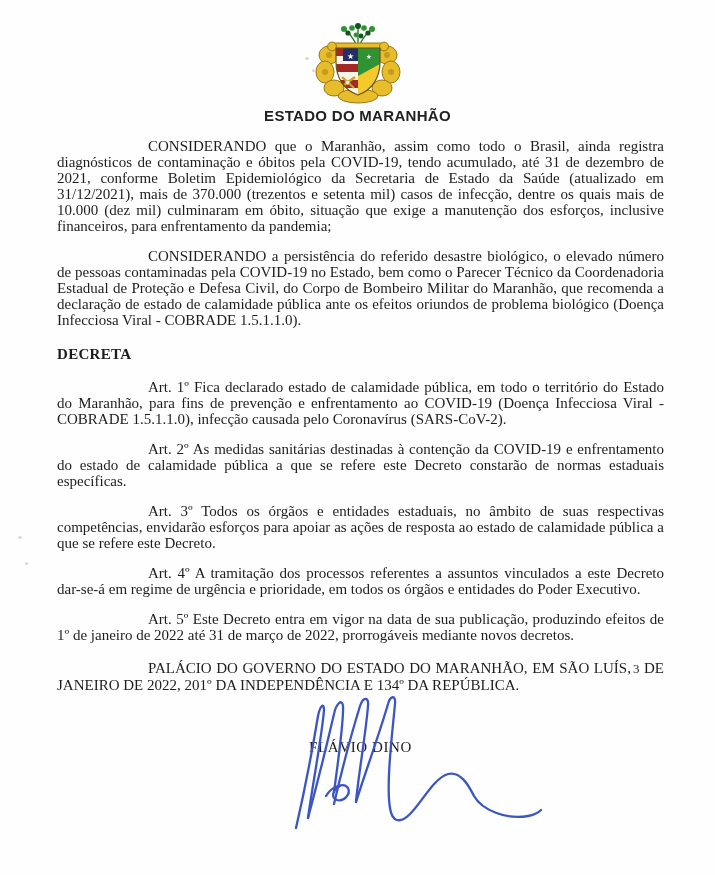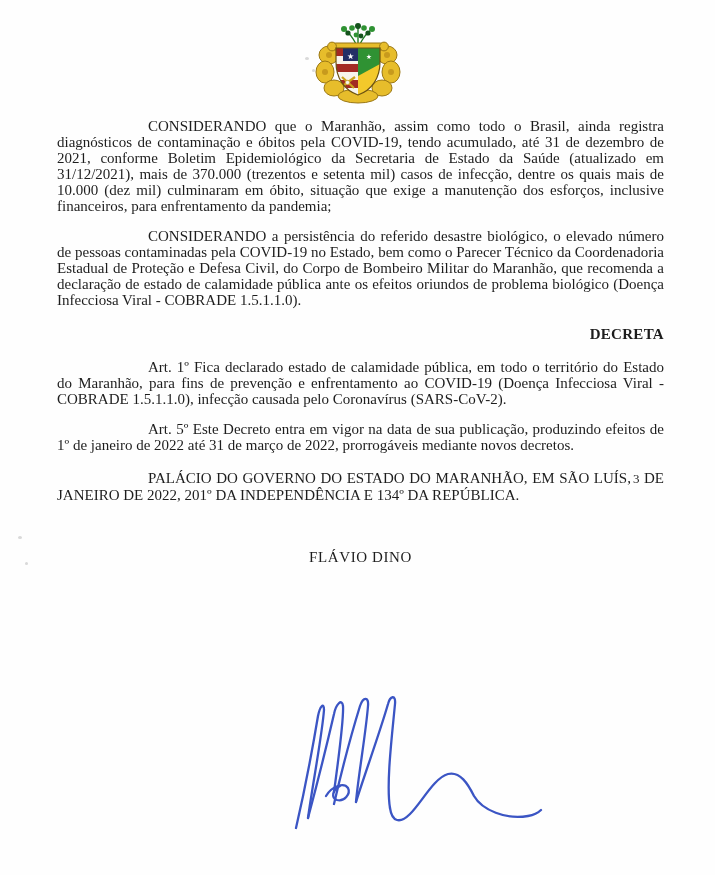--- a/index.html
+++ b/index.html
@@ -29,21 +29,21 @@
     font-family:"Liberation Sans","DejaVu Sans",sans-serif;
     font-weight:bold; font-size:15px; letter-spacing:.3px;
     color:#212121; margin-top:3px;
   }
   main{ padding:14px 51px 0 57px; font-size:15px; }
   .para{
     text-align:justify; text-indent:91px;
     line-height:16px; margin:0 0 14px 0;
   }
   .decreta{
-    text-align:right; font-weight:bold; font-size:15px;
+    text-align:left; font-weight:bold; font-size:15px;
     margin:18px 0 16px 0; letter-spacing:.3px;
   }
   .art-label{ font-weight:normal; }
   .closing{ margin-top:17px; margin-bottom:0; }
   .closing .day{ font-size:13px; margin-left:2px; }
   .sig-name{
     text-align:center; font-size:15px; letter-spacing:.6px; margin-top:46px;
   }
   .signature-svg{
     position:absolute; left:282px; top:692px;
@@ -118,33 +118,37 @@
 
           <g>
             <line x1="42" y1="66" x2="57" y2="55" stroke="#caa21d" stroke-width="2.2"></line>
             <line x1="44" y1="55" x2="56" y2="66" stroke="#caa21d" stroke-width="2.2"></line>
             <circle cx="49.5" cy="60.5" r="2.2" fill="#f7f4ec" stroke="#caa21d" stroke-width="0.8"></circle>
           </g>
         </g>
         <path d="M38,26 L82,26 L82,40 C82,56 74,68 60,73 C46,68 38,56 38,40 Z" fill="none" stroke="#6b5212" stroke-width="1.2"></path>
       </g>
     </svg>
+    <div class="state-title">ESTADO DO MARANHÃO</div>
   </header>
 
   <main>
     <p class="para">CONSIDERANDO que o Maranhão, assim como todo o Brasil, ainda registra diagnósticos de contaminação e óbitos pela COVID-19, tendo acumulado, até 31 de dezembro de 2021, conforme Boletim Epidemiológico da Secretaria de Estado da Saúde (atualizado em 31/12/2021), mais de 370.000 (trezentos e setenta mil) casos de infecção, dentre os quais mais de 10.000 (dez mil) culminaram em óbito, situação que exige a manutenção dos esforços, inclusive financeiros, para enfrentamento da pandemia;</p>
 
     <p class="para">CONSIDERANDO a persistência do referido desastre biológico, o elevado número de pessoas contaminadas pela COVID-19 no Estado, bem como o Parecer Técnico da Coordenadoria Estadual de Proteção e Defesa Civil, do Corpo de Bombeiro Militar do Maranhão, que recomenda a declaração de estado de calamidade pública ante os efeitos oriundos de problema biológico (Doença Infecciosa Viral - COBRADE 1.5.1.1.0).</p>
 
     <h2 class="decreta">DECRETA</h2>
 
     <p class="para"><span class="art-label">Art. 1º</span><span> Fica declarado estado de calamidade pública, em todo o território do Estado do Maranhão, para fins de prevenção e enfrentamento ao COVID-19 (Doença Infecciosa Viral - COBRADE 1.5.1.1.0), infecção causada pelo Coronavírus (SARS-CoV-2).</span></p>
 
+    <p class="para"><span class="art-label">Art. 2º</span><span> As medidas sanitárias destinadas à contenção da COVID-19 e enfrentamento do estado de calamidade pública a que se refere este Decreto constarão de normas estaduais específicas.</span></p>
 
+    <p class="para"><span class="art-label">Art. 3º</span><span> Todos os órgãos e entidades estaduais, no âmbito de suas respectivas competências, envidarão esforços para apoiar as ações de resposta ao estado de calamidade pública a que se refere este Decreto.</span></p>
 
+    <p class="para"><span class="art-label">Art. 4º</span><span> A tramitação dos processos referentes a assuntos vinculados a este Decreto dar-se-á em regime de urgência e prioridade, em todos os órgãos e entidades do Poder Executivo.</span></p>
 
     <p class="para"><span class="art-label">Art. 5º</span><span> Este Decreto entra em vigor na data de sua publicação, produzindo efeitos de 1º de janeiro de 2022 até 31 de março de 2022, prorrogáveis mediante novos decretos.</span></p>
 
     <p class="para closing"><span>PALÁCIO DO GOVERNO DO ESTADO DO MARANHÃO, EM SÃO LUÍS,</span><span class="day">3</span><span> DE JANEIRO DE 2022, 201º DA INDEPENDÊNCIA E 134º DA REPÚBLICA.</span></p>
 
     <div class="sig-name">FLÁVIO DINO</div>
 
   </main>
 
   <svg class="signature-svg" viewBox="0 0 262 142" aria-hidden="true">

